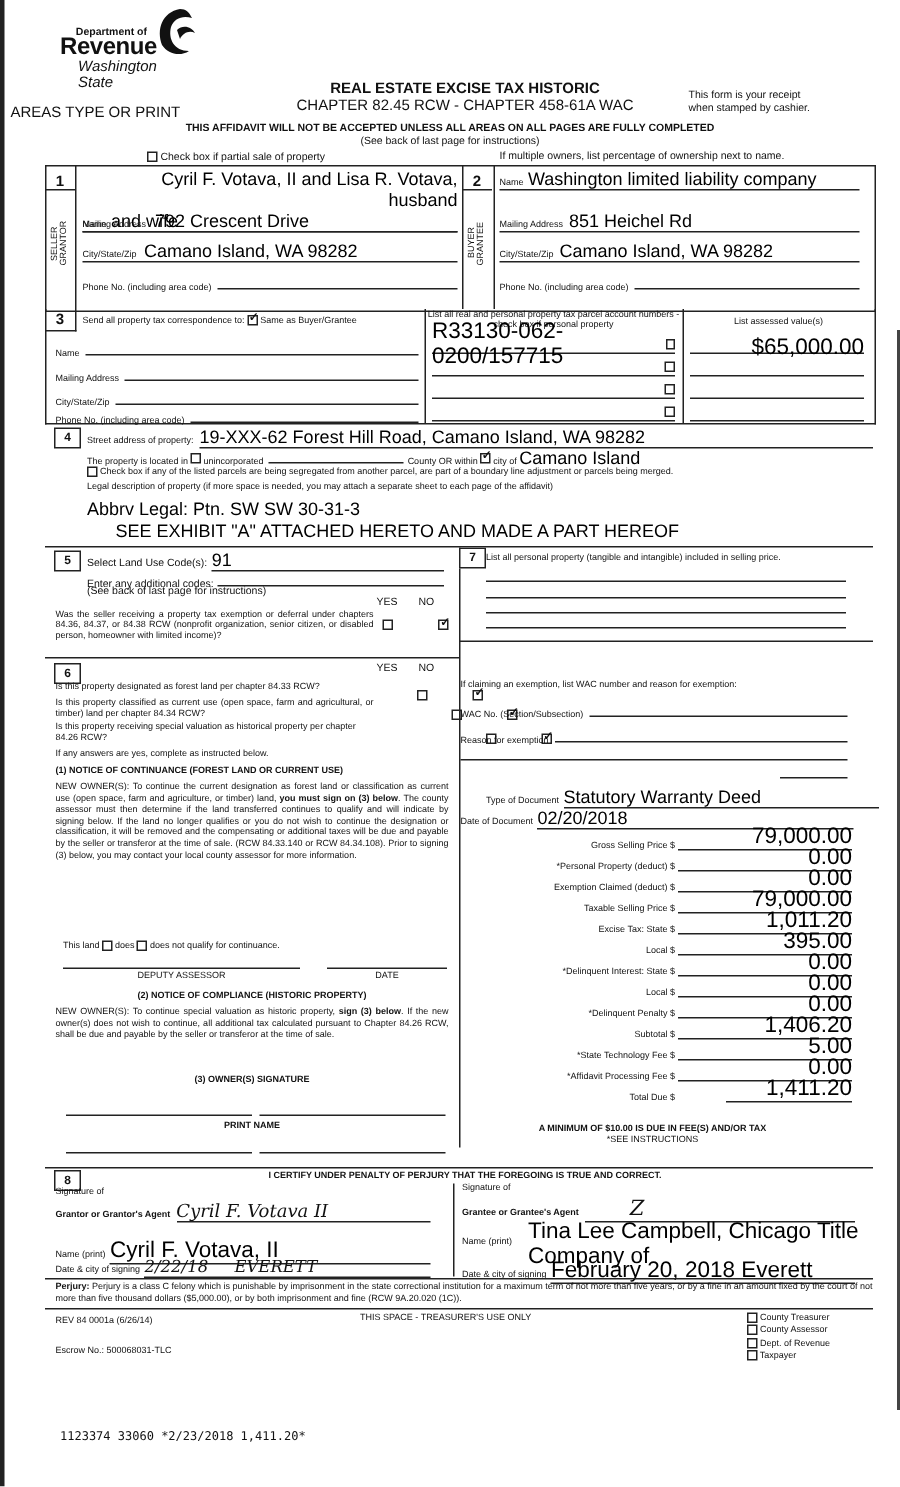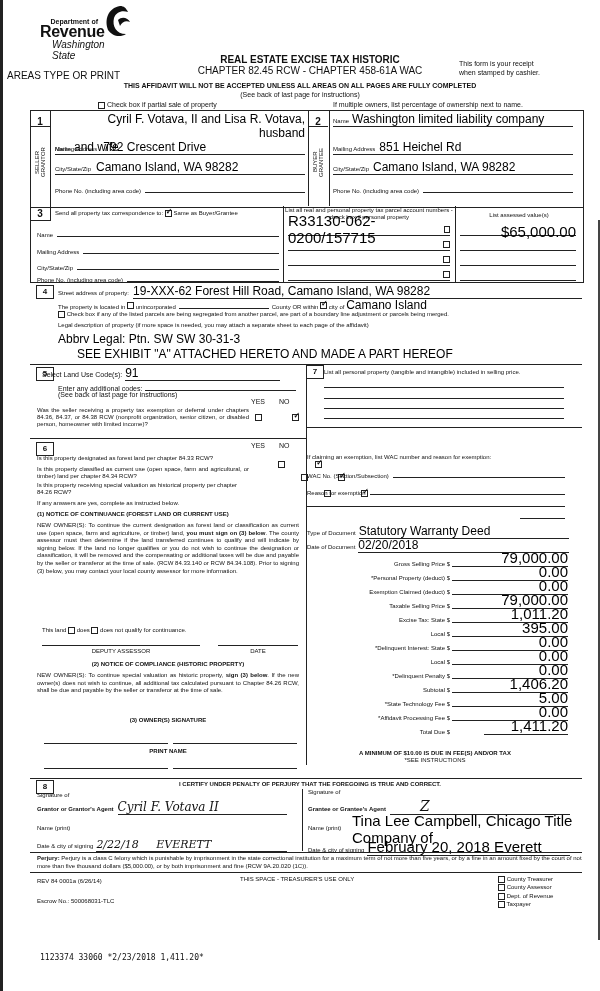--- a/index.html
+++ b/index.html
@@ -189,21 +189,21 @@
   <span class="cb"></span>
   <span>Check box if any of the listed parcels are being segregated from another parcel, are part of a boundary line adjustment or parcels being merged.</span>
 </div>
 <div class="abs t6" style="left:58px;top:322px;">Legal description of property (if more space is needed, you may attach a separate sheet to each page of the affidavit)</div>
 <div class="abs fillL" style="left:58px;top:332px;">Abbrv Legal:  Ptn. SW SW 30-31-3</div>
 <div class="abs fillL" style="left:77px;top:347px;">SEE EXHIBIT "A" ATTACHED HERETO AND MADE A PART HEREOF</div>
 
 
 <div class="abs" style="left:30px;top:364px;width:276px;height:400px;border-right:1px solid #222;border-top:1px solid #222;"></div>
 <div class="num" style="left:36px;top:367px;">5</div>
-<div class="abs" style="left:42px;top:366px;width:238px;display:flex;align-items:baseline;">
+<div class="abs" style="left:58px;top:366px;width:238px;display:flex;align-items:baseline;">
   <span class="t7" style="margin-right:3px;white-space:nowrap;">Select Land Use Code(s):</span>
   <span class="ul fillL" style="flex:1;">91</span>
 </div>
 <div class="abs" style="left:58px;top:382px;width:238px;display:flex;align-items:baseline;">
   <span class="t7" style="margin-right:3px;white-space:nowrap;">Enter any additional codes:</span>
   <span class="ul" style="flex:1;height:8px;"></span>
 </div>
 <div class="abs t7" style="left:58px;top:391px;">(See back of last page for instructions)</div>
 <div class="abs t7" style="left:251px;top:398px;">YES</div>
 <div class="abs t7" style="left:279px;top:398px;">NO</div>
@@ -264,21 +264,21 @@
   <span class="t6" style="margin-right:4px;white-space:nowrap;">WAC No. (Section/Subsection)</span>
   <span class="ul fill" style="flex:1;height:8px;"></span>
 </div>
 <div class="abs" style="left:307px;top:486px;width:258px;display:flex;align-items:baseline;">
   <span class="t6" style="margin-right:4px;white-space:nowrap;">Reason for exemption</span>
   <span class="ul fill" style="flex:1;height:8px;"></span>
 </div>
 <div class="abs ul" style="left:307px;top:506px;width:258px;"></div>
 <div class="abs ul" style="left:520px;top:518px;width:45px;"></div>
 
-<div class="abs" style="left:307px;top:524px;width:262px;display:flex;align-items:baseline;">
+<div class="abs" style="left:324px;top:524px;width:262px;display:flex;align-items:baseline;">
   <span class="t6" style="margin-right:3px;white-space:nowrap;">Type of Document</span>
   <span class="ul fillL" style="flex:1;">Statutory Warranty Deed</span>
 </div>
 <div class="abs" style="left:307px;top:538px;width:262px;display:flex;align-items:baseline;">
   <span class="t6" style="margin-right:3px;white-space:nowrap;">Date of Document</span>
   <span class="ul fillL" style="flex:1;">02/20/2018</span>
 </div>
 
 <div class="abs" style="left:300px;top:553px;width:268px;">
   <div style="display:flex;align-items:flex-end;height:14px;">
@@ -343,20 +343,21 @@
 <div class="abs t6 bold center" style="left:60px;top:781px;width:500px;">I CERTIFY UNDER PENALTY OF PERJURY THAT THE FOREGOING IS TRUE AND CORRECT.</div>
 <div class="abs" style="left:302px;top:789px;height:62px;border-left:1px solid #222;"></div>
 
 <div class="abs t6" style="left:37px;top:792px;">Signature of</div>
 <div class="abs" style="left:37px;top:800px;width:250px;display:flex;align-items:baseline;">
   <span class="t6 bold" style="margin-right:4px;white-space:nowrap;">Grantor or Grantor's Agent</span>
   <span class="ul sig" style="flex:1;font-size:12px;">Cyril F. Votava II</span>
 </div>
 <div class="abs" style="left:37px;top:825px;width:250px;display:flex;align-items:baseline;">
   <span class="t6" style="margin-right:3px;white-space:nowrap;">Name (print)</span>
+  <span class="ul fill" style="flex:1;">Cyril F. Votava, II</span>
 </div>
 <div class="abs" style="left:37px;top:838px;width:250px;display:flex;align-items:baseline;">
   <span class="t6" style="margin-right:3px;white-space:nowrap;">Date &amp; city of signing</span>
   <span class="ul sig" style="flex:1;font-size:11px;white-space:pre;">2/22/18     EVERETT</span>
 </div>
 
 <div class="abs t6" style="left:308px;top:789px;">Signature of</div>
 <div class="abs" style="left:308px;top:798px;width:262px;display:flex;align-items:baseline;">
   <span class="t6 bold" style="margin-right:4px;white-space:nowrap;">Grantee or Grantee's Agent</span>
   <span class="ul sig" style="flex:1;font-size:14px;padding-left:30px;">Z</span>

